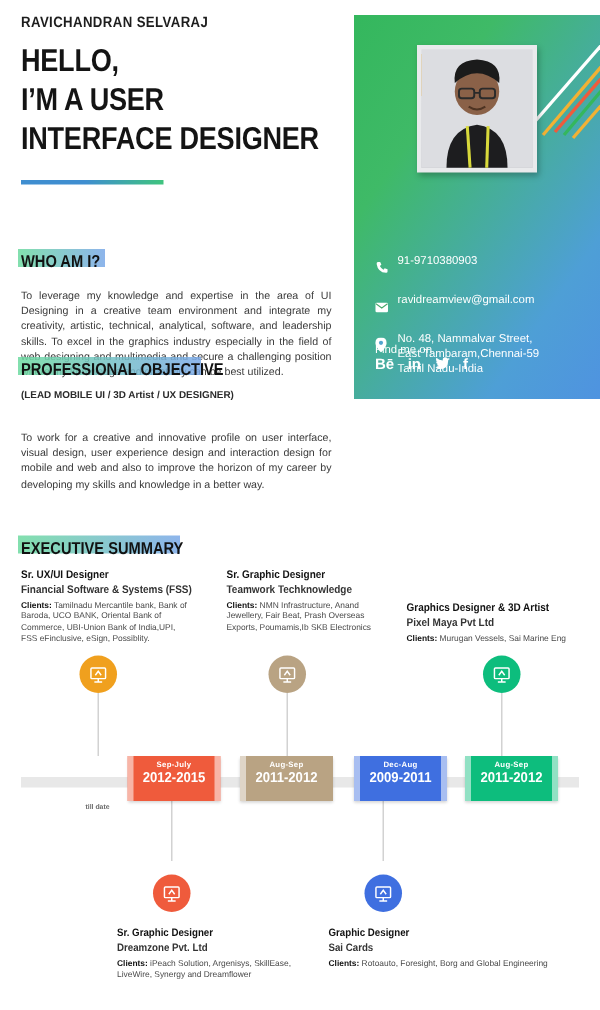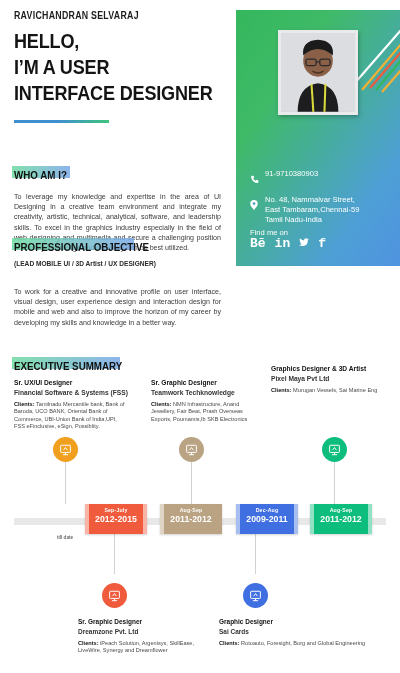--- a/index.html
+++ b/index.html
@@ -47,21 +47,21 @@
   }
   .photo-inner { width:100%; height:100%; position:relative; overflow:hidden;
     background: linear-gradient(#d9dade,#c9cace); }
 
   .contact { position:absolute; left:250px; top:133px; width:142px;margin-top:36px; }
   .c-row { display:flex; align-items:flex-start; margin-bottom:7px; }
   .c-ico { width:15px; flex:0 0 15px; padding-top:1px; }
   .c-txt { font-size:7.6px; line-height:9.8px; color:#ffffff; white-space:pre-line; }
   .findme { position:absolute; left:250px; top:228px; font-size:7.6px; color:#fff; }
   .socials { position:absolute; left:250px; top:238px; display:flex; gap:9px; align-items:center; }
-  .soc { color:#fff; font-size:13px; font-weight:bold; line-height:10px;font-family:Liberation Mono, monospace; }
+  .soc { color:#fff; font-size:10px; font-weight:bold; line-height:10px; }
 
   
   .sec { position:absolute; left:14px; }
   .sec-chip {
     position:absolute; left:-2px; top:-3px; height:12px;
     background: linear-gradient(to right,#6ddaa0,#7aa8e8);
     opacity:0.85; z-index:0;
   }
   .sec-title {
     position:relative; z-index:1;
@@ -150,20 +150,29 @@
     <div class="c-row">
       <span class="c-ico">
         <svg viewBox="0 0 14 14" width="9" height="9" fill="#fff">
           <path d="M3 1 L5.4 1 L6.6 4 L5 5.2 q1.4 2.6 3.8 3.8 L10 7.4 L13 8.6 L13 11 q0 1.4 -1.6 1.3 Q3 11.6 1.7 3 Q1.6 1 3 1z"></path>
         </svg>
       </span>
       <span class="c-txt">91-9710380903</span>
     </div>
     <div class="c-row">
       <span class="c-ico">
+        <svg viewBox="0 0 14 11" width="9" height="8" fill="#fff">
+          <rect x="0.5" y="0.5" width="13" height="10" rx="1.4"></rect>
+          <path d="M1 1.6 L7 6 L13 1.6" stroke="#4aa96c" stroke-width="1.1" fill="none"></path>
+        </svg>
+      </span>
+      <span class="c-txt">ravidreamview@gmail.com</span>
+    </div>
+    <div class="c-row">
+      <span class="c-ico">
         <svg viewBox="0 0 12 15" width="8" height="10" fill="#fff">
           <path d="M6 0 Q11.6 0 11.6 5.4 Q11.6 9.4 6 15 Q0.4 9.4 0.4 5.4 Q0.4 0 6 0z"></path>
           <circle cx="6" cy="5.3" r="2.1" fill="#53a5cf"></circle>
         </svg>
       </span>
       <span class="c-txt">No. 48, Nammalvar Street,
 East Tambaram,Chennai-59
 Tamil Nadu-India</span>
     </div>
   </div>
@@ -215,21 +224,21 @@
 
   <div class="job" style="left:151px; top:378px; width:110px;">
     <div class="job-role">Sr. Graphic Designer</div>
     <div class="job-co">Teamwork Techknowledge</div>
     <div class="job-clients">
       <b>Clients:</b>
       <span>NMN Infrastructure, Anand Jewellery, Fair Beat, Prash Overseas Exports, Poumamis,Ib SKB Electronics</span>
     </div>
   </div>
 
-  <div class="job" style="left:271px; top:364px; width:120px;">
+  <div class="job" style="left:271px; top:400px; width:120px;">
     <div class="job-role">Graphics Designer &amp; 3D Artist</div>
     <div class="job-co">Pixel Maya Pvt Ltd</div>
     <div class="job-clients">
       <b>Clients:</b>
       <span>Murugan Vessels, Sai Marine Eng</span>
     </div>
   </div>
 
   <div class="tl-bar"></div>
 

